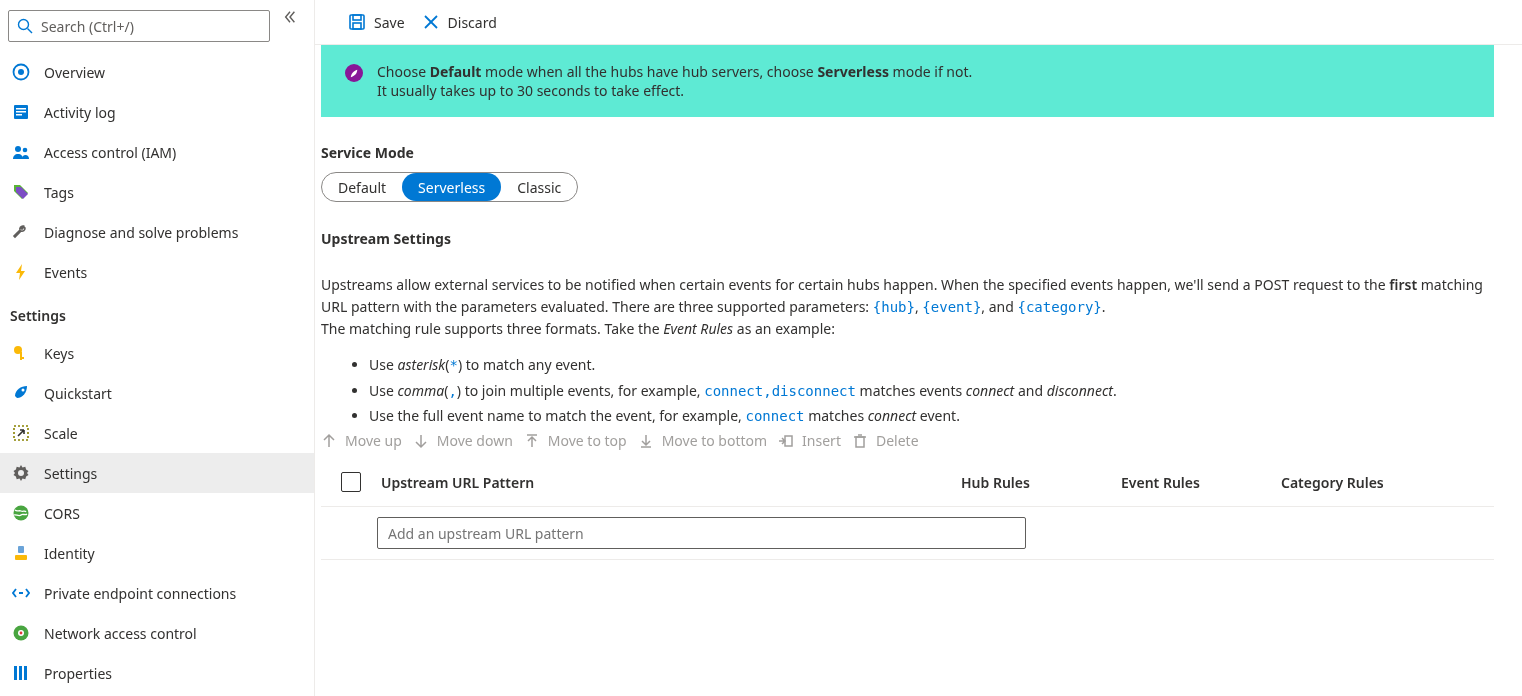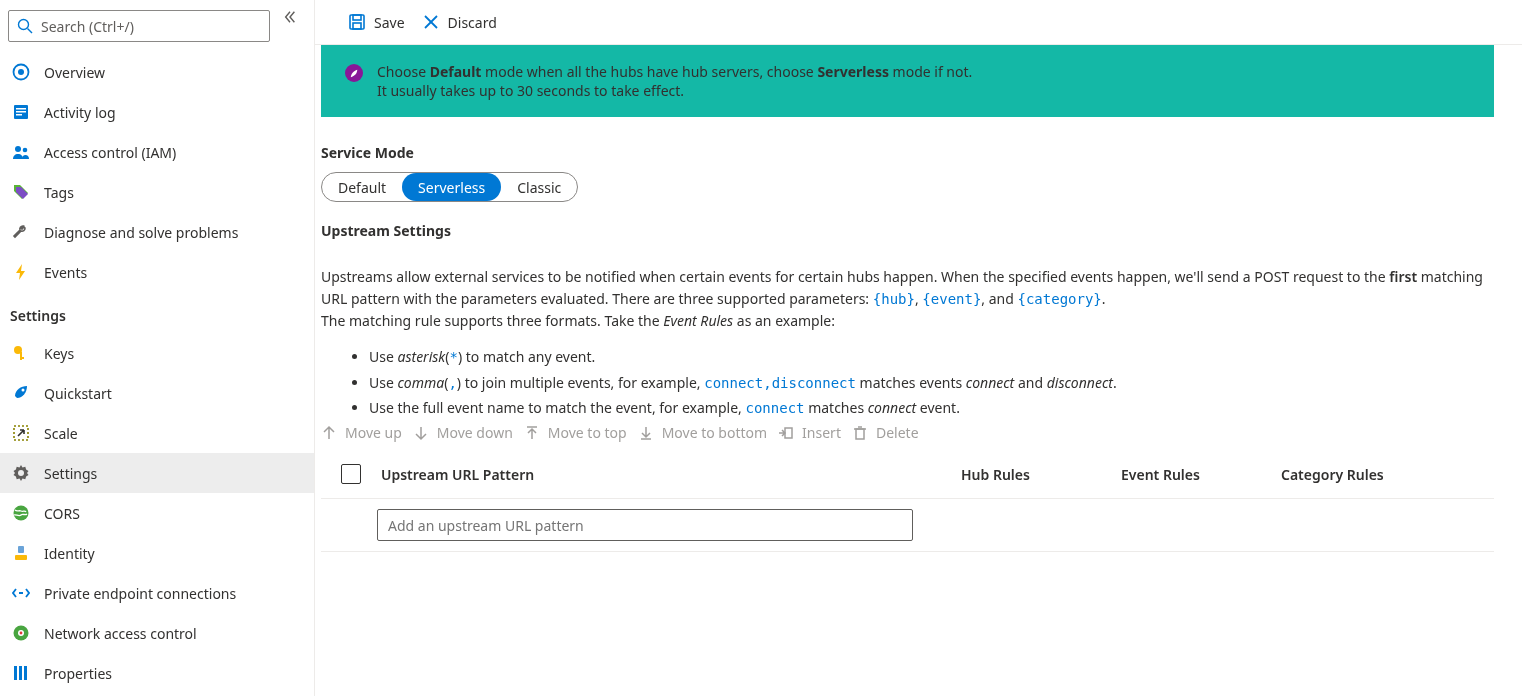--- a/index.html
+++ b/index.html
@@ -11,41 +11,41 @@
 .collapse-btn{width:32px;display:flex;justify-content:center;align-items:center;color:#605e5c;cursor:pointer;margin-left:4px}
 .nav-item{display:flex;align-items:center;height:40px;padding-left:12px;cursor:pointer}
 .nav-item .ic{width:18px;height:18px;margin-right:14px;display:flex;align-items:center;justify-content:center}
 .nav-item.active{background:#ededed}
 .section-header{font-weight:600;padding:14px 10px 8px 10px;font-size:14px}
 .main{flex:1;display:flex;flex-direction:column}
 .toolbar{height:45px;border-bottom:1px solid #edebe9;display:flex;align-items:center;padding-left:33px;gap:17px}
 .tb-btn{display:flex;align-items:center;gap:8px;cursor:pointer;padding:6px 0}
 .tb-btn svg{width:18px;height:18px;color:#0078d4}
 .content{padding:45px 0 0 0}
-.info-banner{background:#14b8a6;padding:17px 24px;margin:0 0 0 0;display:flex;gap:14px}
+.info-banner{background:#5eead4;padding:17px 24px;margin:0 0 0 0;display:flex;gap:14px}
 .info-banner .circ{width:18px;height:18px;border-radius:50%;background:#881798;display:flex;align-items:center;justify-content:center;flex-shrink:0;margin-top:2px}
 .sec-title{font-weight:700;margin:26px 0 10px 0}
 .pill-row{display:inline-flex;border:1px solid #8a8886;border-radius:16px;overflow:hidden;height:30px;align-items:center}
 .pill{padding:0 16px;height:100%;display:flex;align-items:center;cursor:pointer}
 .pill.sel{background:#0078d4;color:#fff;border-radius:14px}
 .pblock{margin-left:0}
 .desc{margin-top:26px;line-height:1.55}
 .desc .mono{font-family:Consolas,monospace;color:#0078d4}
 .desc .it{font-style:italic}
 .desc b{font-weight:600}
 .ul{margin:14px 0 0 48px}
 .ul li{margin:3px 0;line-height:1.55}
 .row-ops{display:flex;gap:11px;}
 .row-op{display:flex;align-items:center;gap:8px;color:#a19f9d}
 .row-op svg{width:16px;height:16px}
 .tbl-head{display:flex;align-items:center;border-bottom:1px solid #edebe9;padding:14px 0;margin-top:8px}
 .chk{width:20px;height:20px;border:1px solid #323130;border-radius:2px;margin:0 20px}
 .th{font-weight:600}
 .tbl-row{display:flex;align-items:center;padding:10px 0;border-bottom:1px solid #edebe9}
-.url-input{margin-left:56px;width:536px;height:32px;border:1px solid #605e5c;border-radius:2px;padding:0 10px;font-size:14px;color:#c2410c}
+.url-input{margin-left:56px;width:649px;height:32px;border:1px solid #605e5c;border-radius:2px;padding:0 10px;font-size:14px;color:#c2410c}
 .col-url{flex:0 0 640px}
 .col-a{flex:0 0 160px}
 .col-b{flex:0 0 160px}
 .col-c{flex:0 0 160px}
 .inner{padding:0 28px 0 6px}
 </style>
 </head>
 <body>
 
 <div class="sidebar">
@@ -242,21 +242,21 @@
     </div>
 
     <div class="pblock">
       <div class="sec-title">Service Mode</div>
       <div class="pill-row">
         <div class="pill">Default</div>
         <div class="pill sel">Serverless</div>
         <div class="pill">Classic</div>
       </div>
 
-      <div class="sec-title" style="margin-top:19px">Upstream Settings</div>
+      <div class="sec-title" style="margin-top:27px">Upstream Settings</div>
       <div class="desc">
         <span>Upstreams allow external services to be notified when certain events for certain hubs happen. When the specified events happen, we'll send a POST request to the </span><b>first</b><span> matching URL pattern with the parameters evaluated. There are three supported parameters: </span><span class="mono">{hub}</span><span>, </span><span class="mono">{event}</span><span>, and </span><span class="mono">{category}</span><span>.</span><br>
         <span>The matching rule supports three formats. Take the </span><span class="it">Event Rules</span><span> as an example:</span>
       </div>
       <ul class="ul desc">
         <li><span>Use </span><span class="it">asterisk</span><span>(</span><span class="mono">*</span><span>) to match any event.</span></li>
         <li><span>Use </span><span class="it">comma</span><span>(</span><span class="mono">,</span><span>) to join multiple events, for example, </span><span class="mono">connect,disconnect</span><span> matches events </span><span class="it">connect</span><span> and </span><span class="it">disconnect</span><span>.</span></li>
         <li><span>Use the full event name to match the event, for example, </span><span class="mono">connect</span><span> matches </span><span class="it">connect</span><span> event.</span></li>
       </ul>
 

